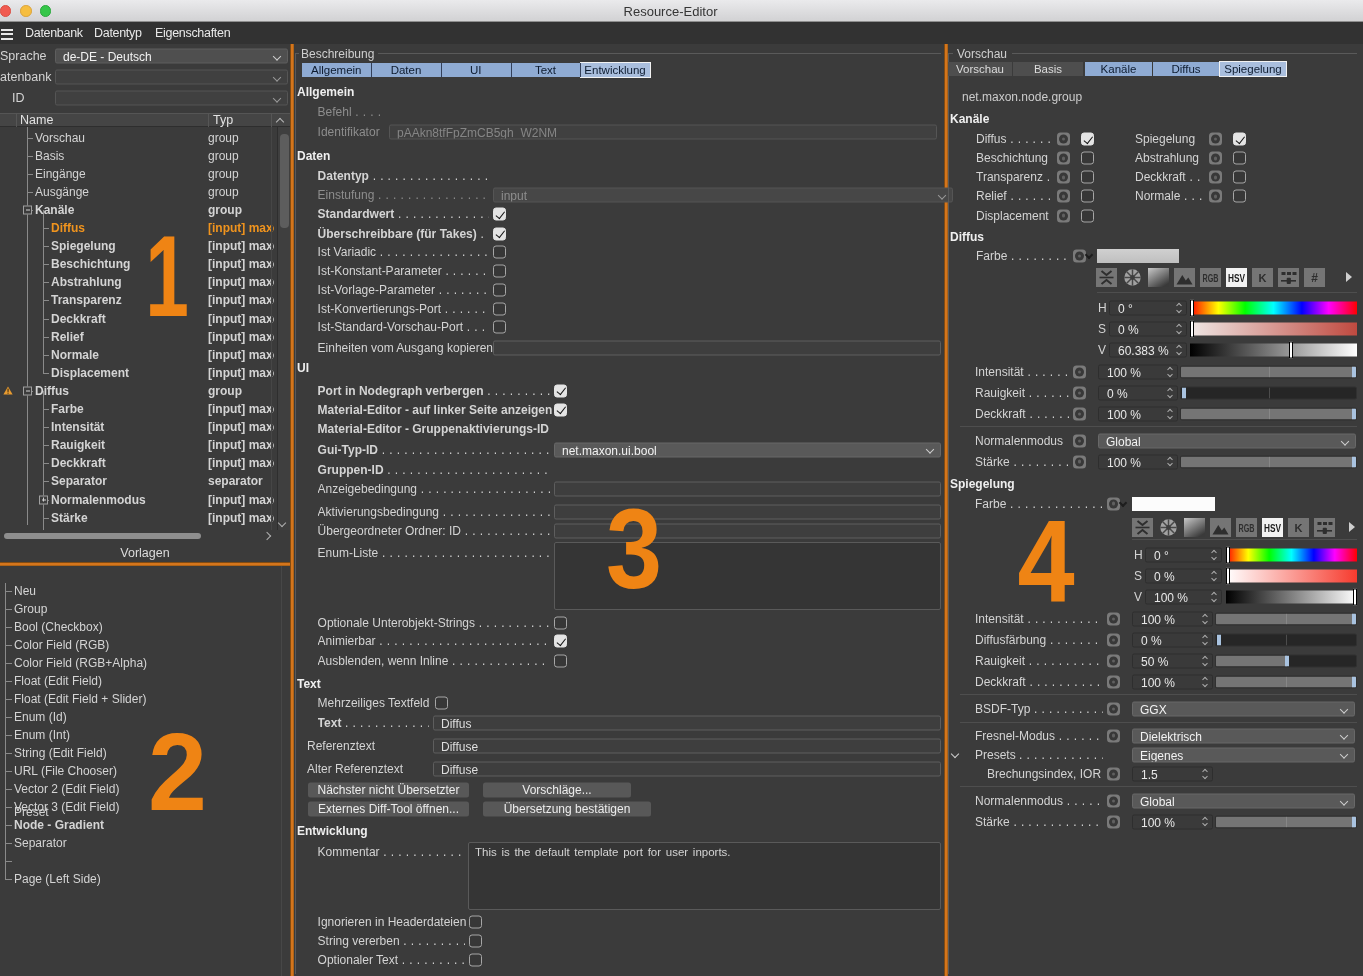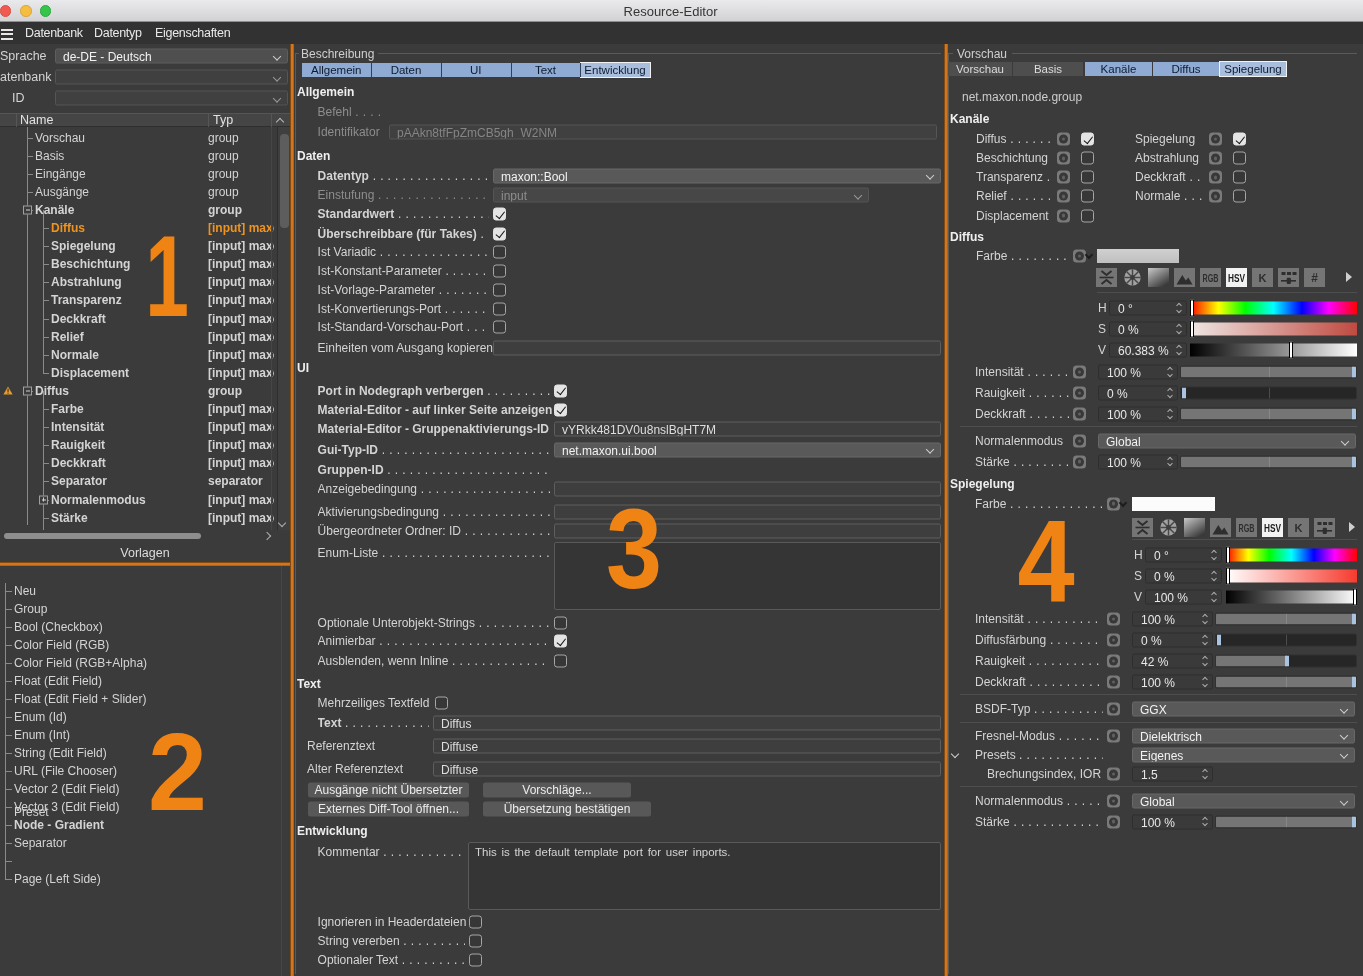--- a/index.html
+++ b/index.html
@@ -220,26 +220,22 @@
 <div class="tab" style="left:580.5px;top:63px;width:69px;background:#a9bedd;outline:1px solid #f2f2f2;">Entwicklung</div>
 <div class="ab" style="left:580px;top:63px;width:1px;height:14px;background:#33405a"></div>
 <div class="hd" style="left:297px;top:92.4px">Allgemein</div>
 <div class="l g" style="left:317.6px;top:112.2px;width:67.4px;overflow:hidden;">Befehl<span style="letter-spacing:0.4px"> . . . . . . . . . . . . . . . . . . . . . . . . . . . . . . . . . . . . . . . . . . . . . . . . . . . . . . . . . . . .</span></div>
 <div class="l g" style="left:317.6px;top:132.4px;">Identifikator</div>
 <div class="f ind" style="left:389px;top:132.4px;width:548px">
       <span>pAAkn8tfFpZmCB5gh_W2NM</span>
     </div>
 <div class="hd" style="left:297px;top:155.7px">Daten</div>
 <div class="l " style="left:317.6px;top:175.5px;width:171.4px;overflow:hidden;"><b>Datentyp</b><span style="letter-spacing:0.4px"> . . . . . . . . . . . . . . . . . . . . . . . . . . . . . . . . . . . . . . . . . . . . . . . . . . . . . . . . . . . .</span></div>
-<div class="f dd" style="left:493px;top:175.5px;width:448px">
-      <span>maxon::Bool</span>
-      <i class="cv" style="right:7px;top:3.5px"></i>
-    </div>
 <div class="l g" style="left:317.6px;top:195px;width:171.4px;overflow:hidden;">Einstufung<span style="letter-spacing:0.4px"> . . . . . . . . . . . . . . . . . . . . . . . . . . . . . . . . . . . . . . . . . . . . . . . . . . . . . . . . . . . .</span></div>
-<div class="f ddd" style="left:493px;top:195px;width:376px">
+<div class="f ddd" style="left:493px;top:195px;width:460px">
       <span>input</span>
       <i class="cv cvg" style="right:7px;top:3.5px"></i>
     </div>
 <div class="l " style="left:317.6px;top:214.4px;width:171.4px;overflow:hidden;"><b>Standardwert</b><span style="letter-spacing:0.4px"> . . . . . . . . . . . . . . . . . . . . . . . . . . . . . . . . . . . . . . . . . . . . . . . . . . . . . . . . . . . .</span></div>
 <div class="cb on" style="left:493px;top:214.4px"></div>
 <div class="l " style="left:317.6px;top:233.5px;width:171.4px;overflow:hidden;"><b>Überschreibbare (für Takes)</b><span style="letter-spacing:0.4px"> . . . . . . . . . . . . . . . . . . . . . . . . . . . . . . . . . . . . . . . . . . . . . . . . . . . . . . . . . . . .</span></div>
 <div class="cb on" style="left:493px;top:233.5px"></div>
 <div class="l " style="left:317.6px;top:252.2px;width:171.4px;overflow:hidden;">Ist Variadic<span style="letter-spacing:0.4px"> . . . . . . . . . . . . . . . . . . . . . . . . . . . . . . . . . . . . . . . . . . . . . . . . . . . . . . . . . . . .</span></div>
 <div class="cb" style="left:493px;top:252.2px"></div>
 <div class="l " style="left:317.6px;top:270.8px;width:171.4px;overflow:hidden;">Ist-Konstant-Parameter<span style="letter-spacing:0.4px"> . . . . . . . . . . . . . . . . . . . . . . . . . . . . . . . . . . . . . . . . . . . . . . . . . . . . . . . . . . . .</span></div>
@@ -253,23 +249,20 @@
 <div class="l " style="left:317.6px;top:348.2px;">Einheiten vom Ausgang kopieren</div>
 <div class="f in" style="left:493px;top:348.2px;width:448px">
       <span></span>
     </div>
 <div class="hd" style="left:297px;top:368.3px">UI</div>
 <div class="l " style="left:317.6px;top:390.5px;width:232.4px;overflow:hidden;"><b>Port in Nodegraph verbergen</b><span style="letter-spacing:0.4px"> . . . . . . . . . . . . . . . . . . . . . . . . . . . . . . . . . . . . . . . . . . . . . . . . . . . . . . . . . . . .</span></div>
 <div class="cb on" style="left:554px;top:390.5px"></div>
 <div class="l " style="left:317.6px;top:409.9px;"><b>Material-Editor - auf linker Seite anzeigen</b></div>
 <div class="cb on" style="left:554px;top:409.9px"></div>
 <div class="l " style="left:317.6px;top:429.3px;"><b>Material-Editor - Gruppenaktivierungs-ID</b></div>
-<div class="f in" style="left:554px;top:429.3px;width:387px">
-      <span>vYRkk481DV0u8nslBgHT7M</span>
-    </div>
 <div class="l " style="left:317.6px;top:449.6px;width:232.4px;overflow:hidden;"><b>Gui-Typ-ID</b><span style="letter-spacing:0.4px"> . . . . . . . . . . . . . . . . . . . . . . . . . . . . . . . . . . . . . . . . . . . . . . . . . . . . . . . . . . . .</span></div>
 <div class="f dd" style="left:554px;top:449.6px;width:387px">
       <span>net.maxon.ui.bool</span>
       <i class="cv" style="right:7px;top:3.5px"></i>
     </div>
 <div class="l " style="left:317.6px;top:469.9px;width:232.4px;overflow:hidden;"><b>Gruppen-ID</b><span style="letter-spacing:0.4px"> . . . . . . . . . . . . . . . . . . . . . . . . . . . . . . . . . . . . . . . . . . . . . . . . . . . . . . . . . . . .</span></div>
 <div class="l " style="left:317.6px;top:489.3px;width:232.4px;overflow:hidden;">Anzeigebedingung<span style="letter-spacing:0.4px"> . . . . . . . . . . . . . . . . . . . . . . . . . . . . . . . . . . . . . . . . . . . . . . . . . . . . . . . . . . . .</span></div>
 <div class="f in" style="left:554px;top:489.3px;width:387px">
       <span></span>
     </div>
@@ -297,21 +290,21 @@
       <span>Diffus</span>
     </div>
 <div class="l " style="left:307px;top:746.2px;">Referenztext</div>
 <div class="f in" style="left:433px;top:746.2px;width:508px">
       <span>Diffuse</span>
     </div>
 <div class="l " style="left:307px;top:769.4px;">Alter Referenztext</div>
 <div class="f in" style="left:433px;top:769.4px;width:508px">
       <span>Diffuse</span>
     </div>
-<div class="btn" style="left:308px;top:789.5px;width:161px">Ausgänge nicht Übersetzter</div>
+<div class="btn" style="left:308px;top:789.5px;width:161px">Nächster nicht Übersetzter</div>
 <div class="btn" style="left:483px;top:789.5px;width:148px">Vorschläge...</div>
 <div class="btn" style="left:308px;top:809.2px;width:161px">Externes Diff-Tool öffnen...</div>
 <div class="btn" style="left:483px;top:809.2px;width:168px">Übersetzung bestätigen</div>
 <div class="hd" style="left:297px;top:830.9px">Entwicklung</div>
 <div class="l " style="left:317.6px;top:852px;width:146.4px;overflow:hidden;">Kommentar<span style="letter-spacing:0.4px"> . . . . . . . . . . . . . . . . . . . . . . . . . . . . . . . . . . . . . . . . . . . . . . . . . . . . . . . . . . . .</span></div>
 <div class="ta" style="left:468px;top:842px;width:473px;height:68px"></div>
 <div class="ab" style="left:475px;top:846px;font-size:11.5px;word-spacing:1.5px;color:#d4d4d4">This is the default template port for user inports.</div>
 <div class="l " style="left:317.6px;top:921.8px;">Ignorieren in Headerdateien</div>
 <div class="cb" style="left:469px;top:921.8px"></div>
 <div class="l " style="left:317.6px;top:940.8px;width:147.4px;overflow:hidden;">String vererben<span style="letter-spacing:0.4px"> . . . . . . . . . . . . . . . . . . . . . . . . . . . . . . . . . . . . . . . . . . . . . . . . . . . . . . . . . . . .</span></div>
@@ -607,21 +600,21 @@
       <i class="su"></i>
       <i class="sd"></i>
     </div>
 <div class="sl" style="left:1215px;top:640px;width:142px">
       <s style="left:70px"></s>
       <u style="left:1px"></u>
     </div>
 <div class="l " style="left:975px;top:661px;width:128px;overflow:hidden;">Rauigkeit<span style="letter-spacing:0.4px"> . . . . . . . . . . . . . . . . . . . . . . . . . . . . . . . . . . . . . . . . . . . . . . . . . . . . . . . . . . . .</span></div>
 <div class="pt" style="left:1107px;top:661px"></div>
 <div class="sp" style="left:1132px;top:661px;width:81px">
-      <b>42 %</b>
+      <b>50 %</b>
       <i class="su"></i>
       <i class="sd"></i>
     </div>
 <div class="sl" style="left:1215px;top:661px;width:142px">
       <i style="width:71px"></i>
       <s style="left:70px"></s>
       <u style="left:69px"></u>
     </div>
 <div class="l " style="left:975px;top:682px;width:128px;overflow:hidden;">Deckkraft<span style="letter-spacing:0.4px"> . . . . . . . . . . . . . . . . . . . . . . . . . . . . . . . . . . . . . . . . . . . . . . . . . . . . . . . . . . . .</span></div>
 <div class="pt" style="left:1107px;top:682px"></div>

